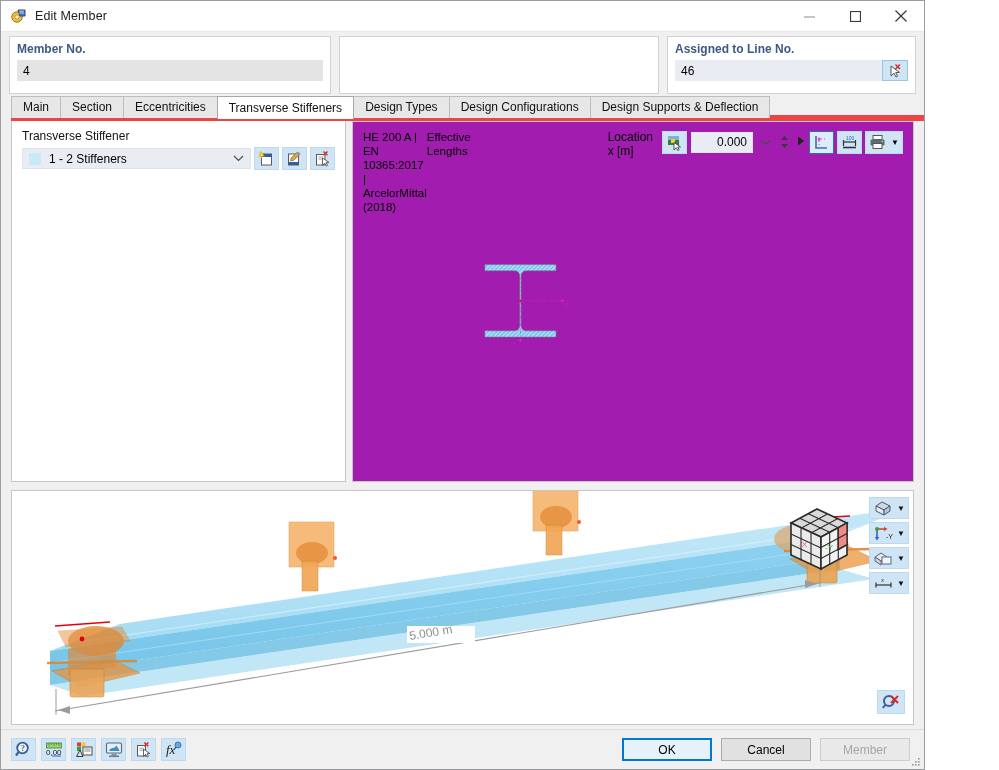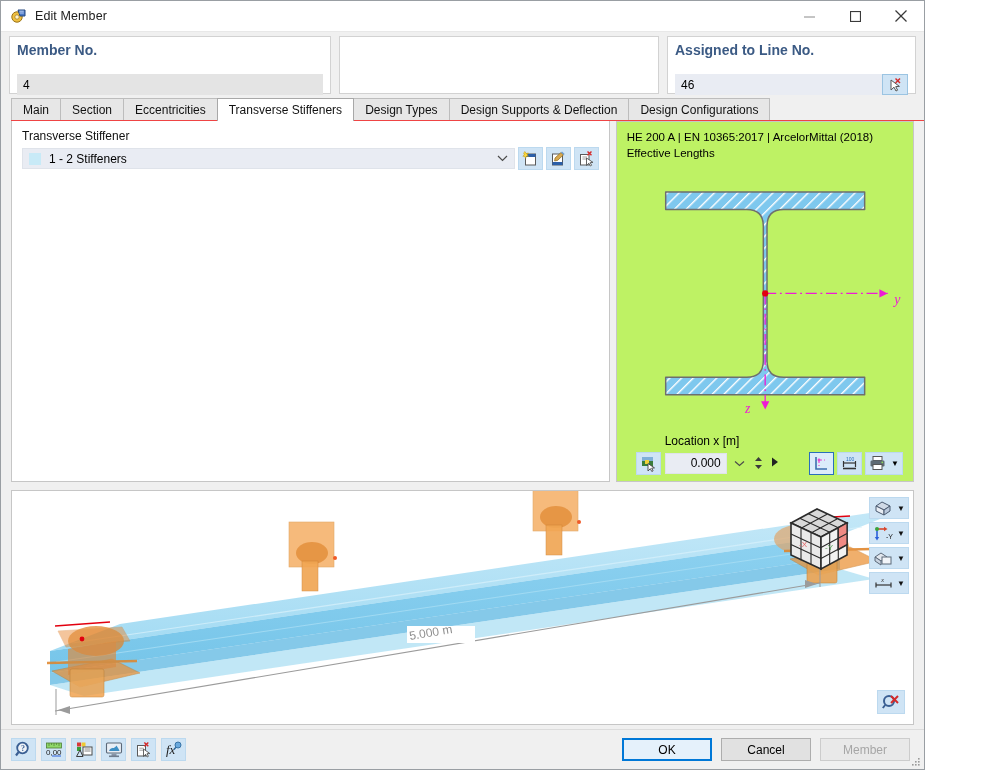--- a/index.html
+++ b/index.html
@@ -65,23 +65,23 @@
     background: #ffffff;
     border: 1px solid #d2d2d2;
     padding: 5px 7px 4px 7px;
     position: relative;
   }
   .hbox.member { width: 322px; }
   .hbox.middle { width: 320px; }
   .hbox.line   { flex: 1 1 auto; }
   .hlabel {
     color: #3b5a84;
-    font-size: 14px;
+    font-size: 12px;
     font-weight: bold;
-    margin-bottom: 16px;
+    margin-bottom: 4px;
     display: block;
   }
   .hinput {
     height: 21px;
     background: #e9ecf3;
     border: none;
     display: flex;
     align-items: center;
     padding-left: 6px;
     font-size: 12px;
@@ -97,22 +97,22 @@
     display: flex; align-items: center; justify-content: center;
     position: relative;
   }
 
   
   #tabs {
     flex: 0 0 auto;
     height: 23px;
     margin: 4px 0 0 10px;
     display: flex;
-    align-items: flex-end;
-    border-bottom: 1px solid #ef4444;
+    align-items: center;
+    border-bottom: 6px solid #ef4444;
     padding-left: 0;
     position: relative;
     z-index: 2;
   }
   .tab {
     height: 22px;
     padding: 0 11px;
     display: flex; align-items: center;
     font-size: 12px;
     background: #e7e7e7;
@@ -141,25 +141,25 @@
   #leftpanel {
     width: 648px;
     background: #ffffff;
     border: 1px solid #c6c6c6;
     border-top: none;
     padding: 8px 10px;
     position: relative;
   }
   #rightpanel {
     flex: 1 1 auto;
-    background: #bef264;
+    background: #a21caf;
     border: 1px solid #c6c6c6;
     padding: 8px 10px 6px 10px;
     display: flex;
-    flex-direction: column;
+    flex-direction: row;
     position: relative;
   }
   .section-title {
     color: #3b5a84;
     font-weight: bold;
     font-size: 11.5px;
     margin-bottom: 12px;
   }
   .field-label {
     font-size: 12px;
@@ -372,24 +372,24 @@
     <div class="tab">
         <span>Eccentricities</span>
       </div>
     <div class="tab active">
         <span>Transverse Stiffeners</span>
       </div>
     <div class="tab">
         <span>Design Types</span>
       </div>
     <div class="tab">
+        <span>Design Configurations</span>
+      </div>
+    <div class="tab">
         <span>Design Supports &amp; Deflection</span>
-      </div>
-    <div class="tab">
-        <span>Design Configurations</span>
       </div>
   </div>
 
   <div id="content">
 
     <div id="leftpanel">
       <div class="field-label">Transverse Stiffener</div>
       <div class="combo-row">
         <div class="combo">
           <span class="swatch"></span>

